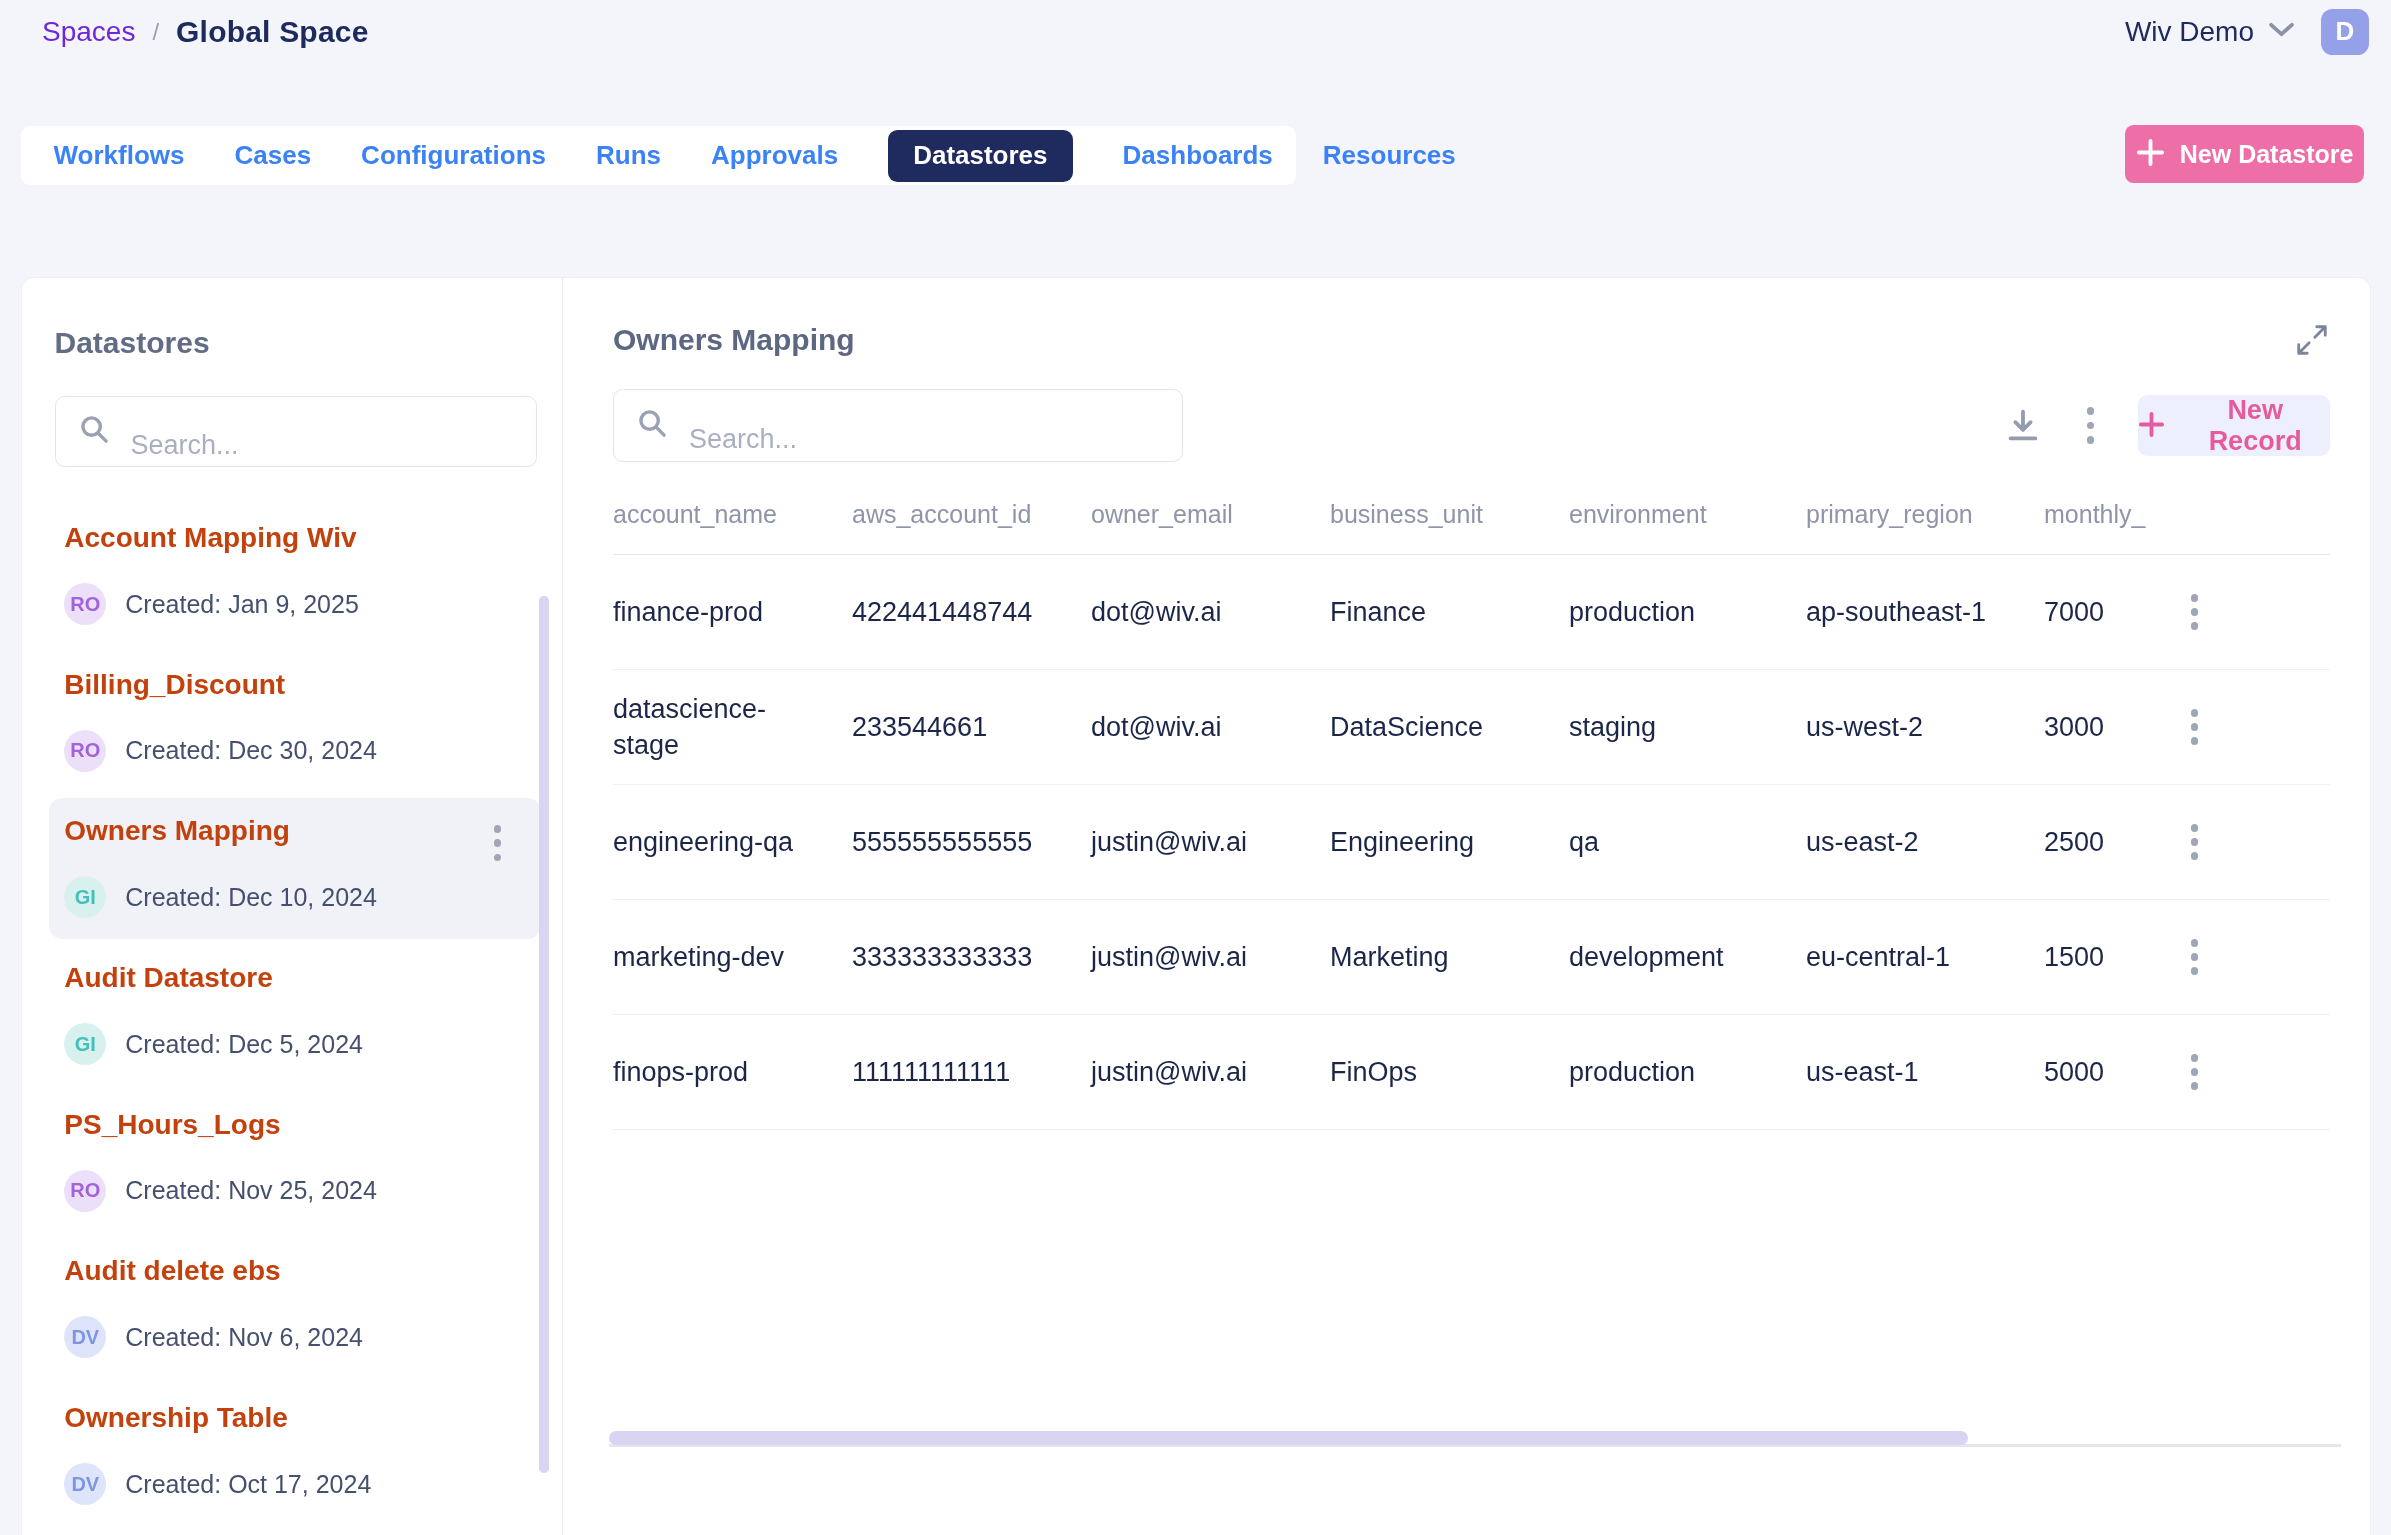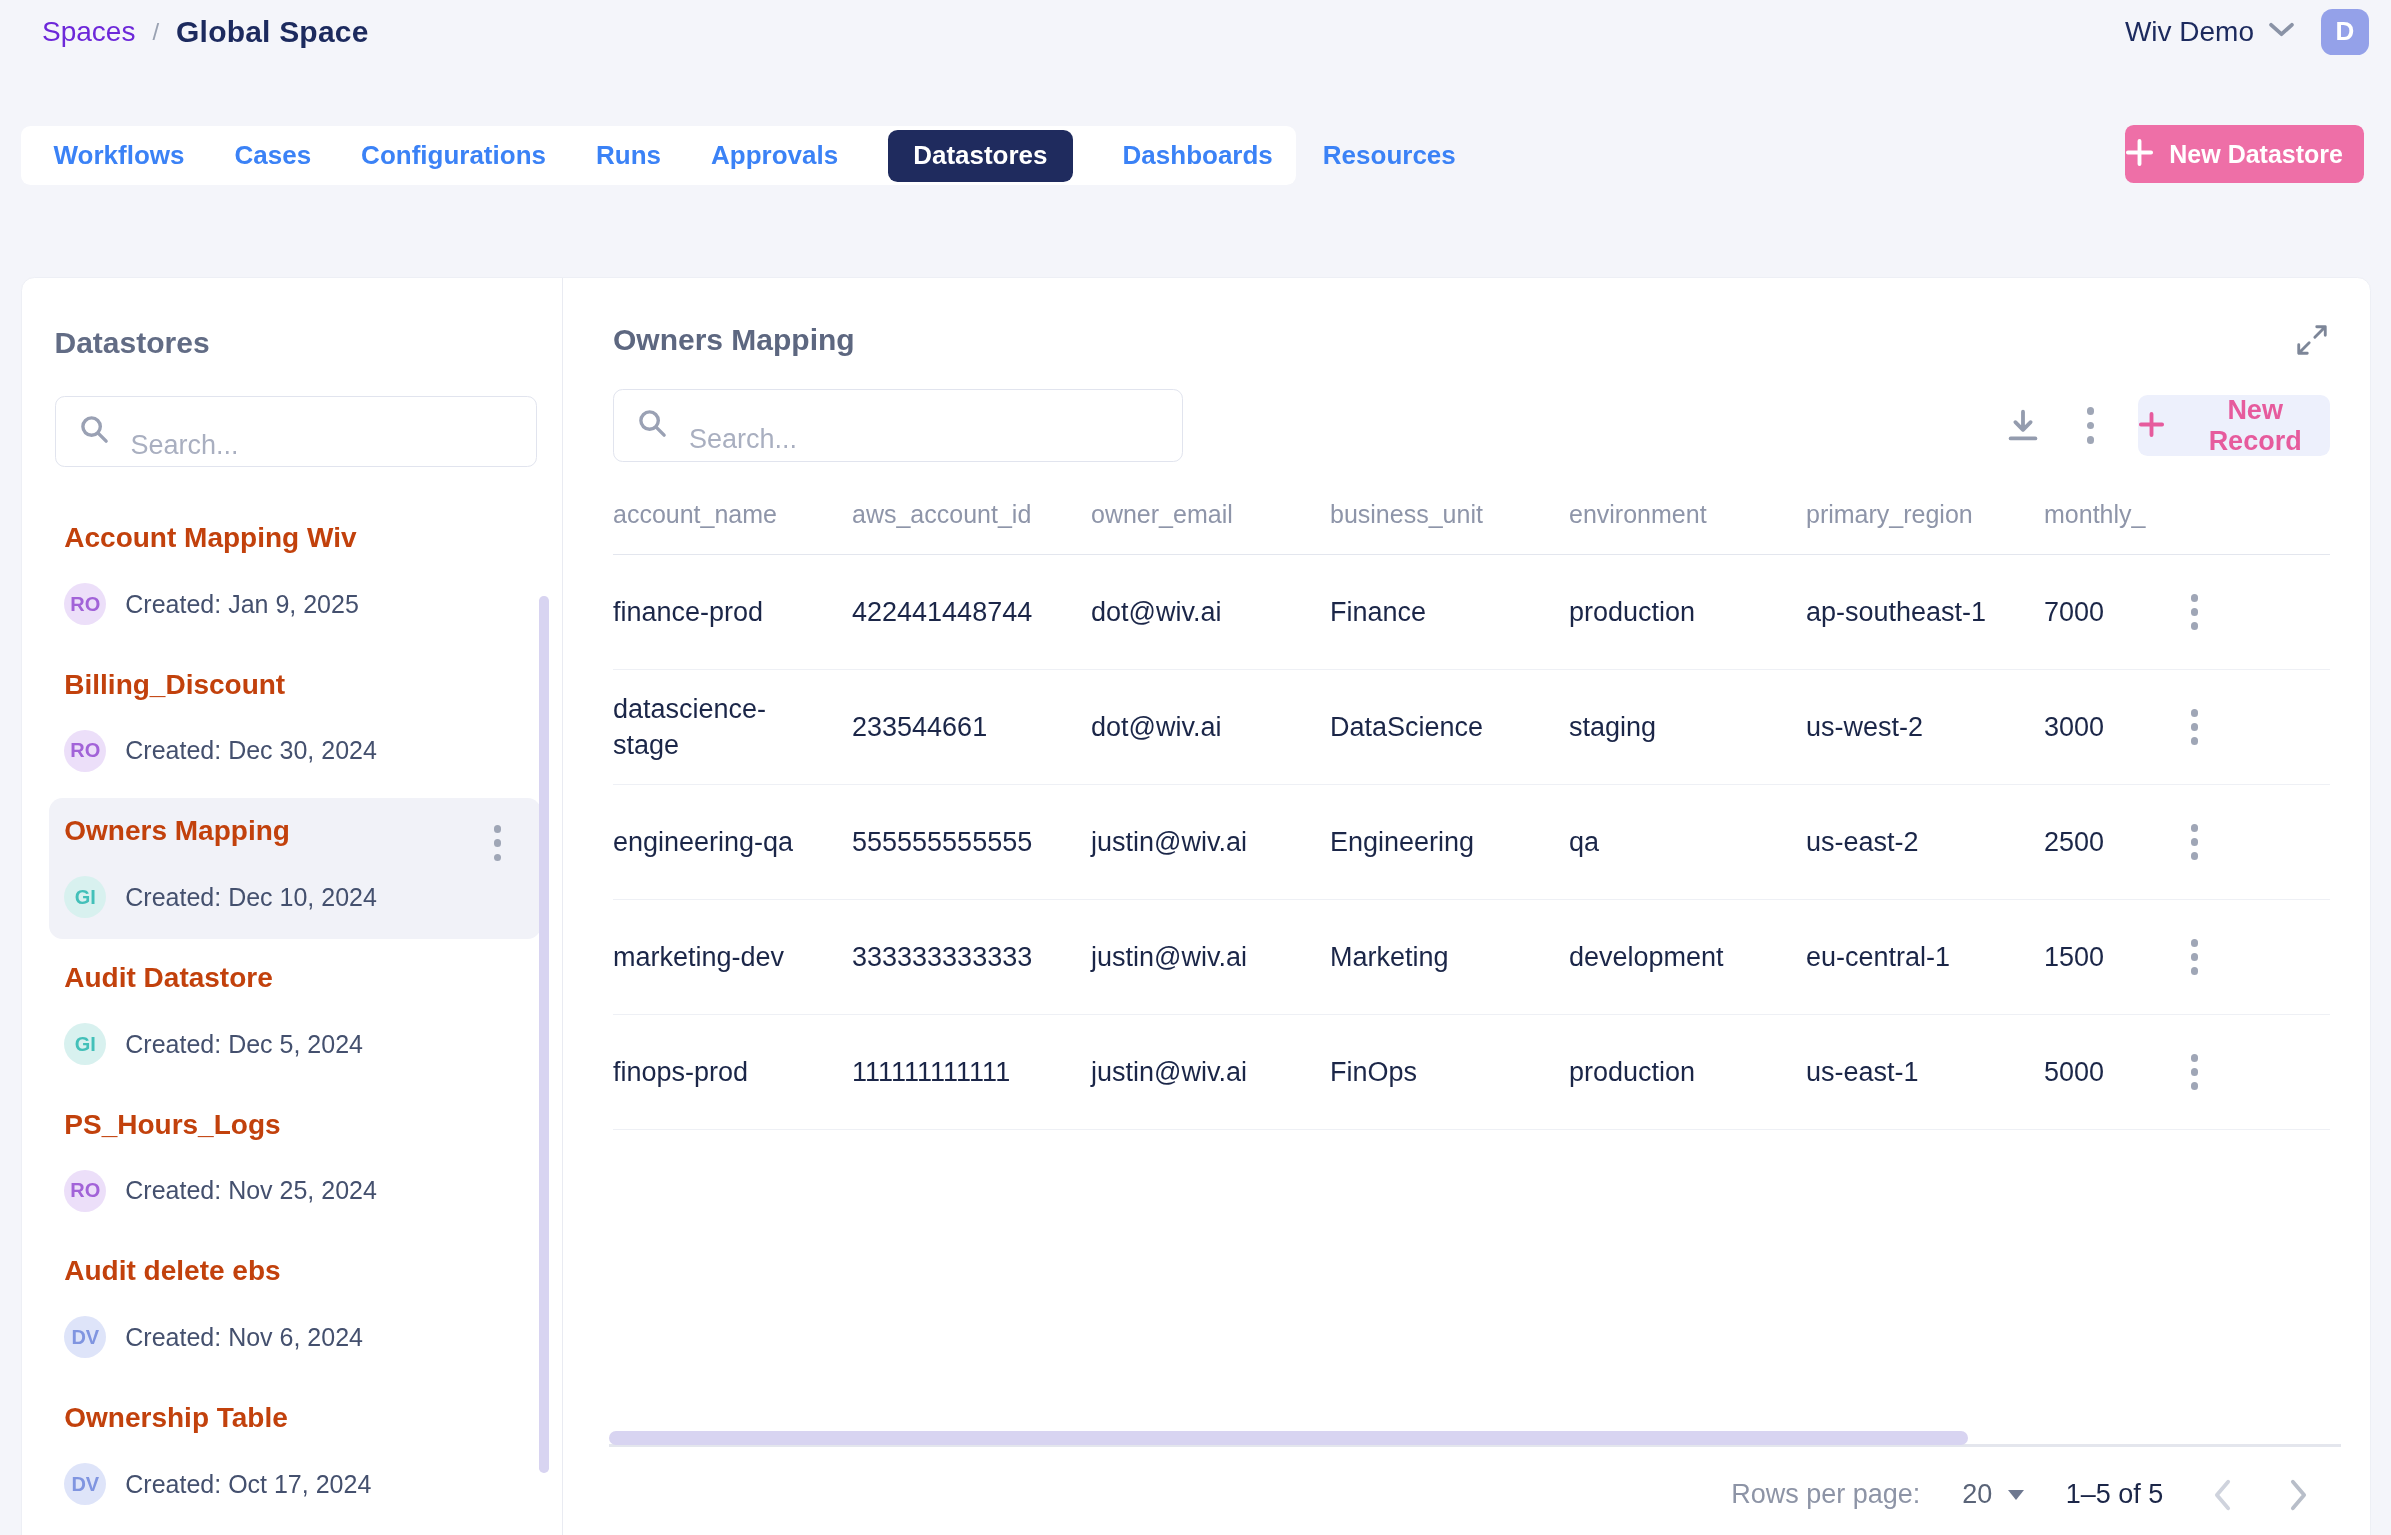--- a/index.html
+++ b/index.html
@@ -19,21 +19,21 @@
   .avatar { width:48px; height:46px; border-radius:11.5px; background:#94a1e9; color:#fff;
     font-size:26px; font-weight:700; display:flex; align-items:center; justify-content:center; }
 
   
   .tabsbar { position:absolute; left:21px; top:126px; width:1275px; height:59px; background:#fff;
     border-radius:9.6px; display:flex; align-items:center; padding:0 32.5px; gap:50px; }
   .tab { font-size:26px; font-weight:600; color:#3b82f6; white-space:nowrap; cursor:pointer; }
   .tab.active { background:#1f2b5e; color:#fff; padding:10.5px 25px; border-radius:9.6px; }
 
   .new-datastore-btn { position:absolute; left:2125px; top:125px; width:239px; height:58px;
-    background:#ee6fa7; border-radius:8.6px; display:flex; align-items:center; justify-content:flex-start;
+    background:#ee6fa7; border-radius:8.6px; display:flex; align-items:center; justify-content:center;
     gap:15.3px; cursor:pointer; border:none; }
   .new-datastore-btn .lbl { color:#fff; font-size:25px; font-weight:700; }
 
   
   .card { position:absolute; left:21px; top:277px; width:2350px; height:1271px; background:#fff;
     border-radius:13.4px 13.4px 0 0; border:1px solid #edeff5; }
 
   
   .sidebar { position:absolute; left:0; top:0; bottom:0; width:541px; border-right:1px solid #e9ebf2; }
   .sidebar-title { margin:48px 0 0 32.5px; font-size:30px; font-weight:700; color:#626c85; }
@@ -350,34 +350,16 @@
                 <i></i>
               </button>
             </div>
         </div>
       </div>
     </section>
 
     <div class="h-scroll-track"></div>
     <div class="h-scroll-thumb"></div>
 
-    <div class="pagination">
-      <span class="rpp-label">Rows per page:</span>
-      <div class="rpp-select">
-        <span class="rpp-value">20</span>
-        <span class="caret-down"></span>
-      </div>
-      <span class="range">1–5 of 5</span>
-      <button class="pg-btn">
-        <svg width="23" height="34" viewBox="0 0 24 36">
-            <polyline points="18,4 6,18 18,32" fill="none" stroke="#cfd3dd" stroke-width="4" stroke-linecap="round" stroke-linejoin="round"></polyline>
-          </svg>
-      </button>
-      <button class="pg-btn">
-        <svg width="23" height="34" viewBox="0 0 24 36">
-            <polyline points="6,4 18,18 6,32" fill="none" stroke="#b8bec9" stroke-width="4" stroke-linecap="round" stroke-linejoin="round"></polyline>
-          </svg>
-      </button>
-    </div>
 
   </div>
 </div>
 
 
 </body></html>

